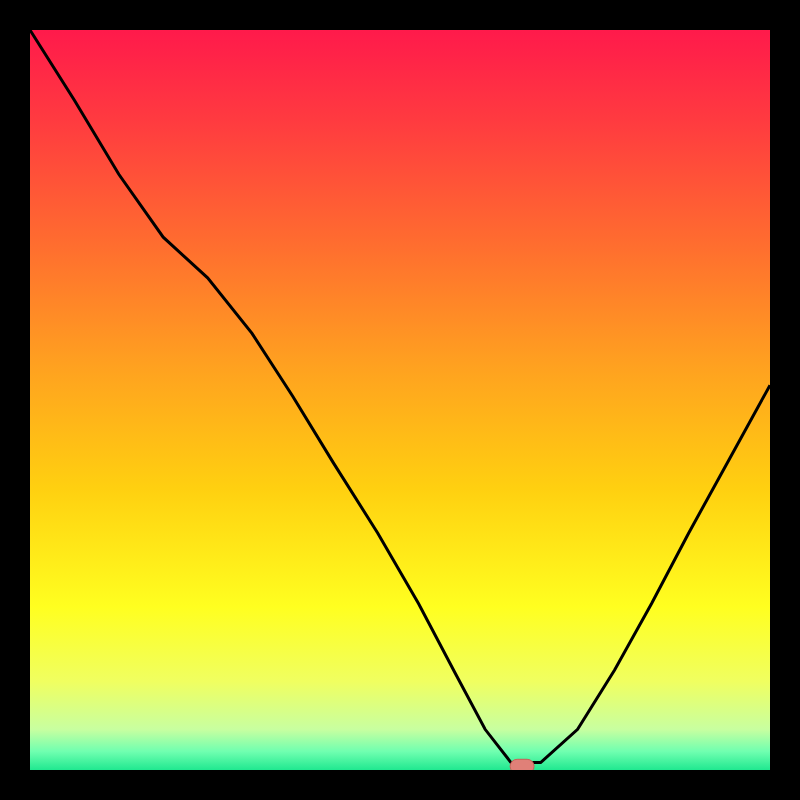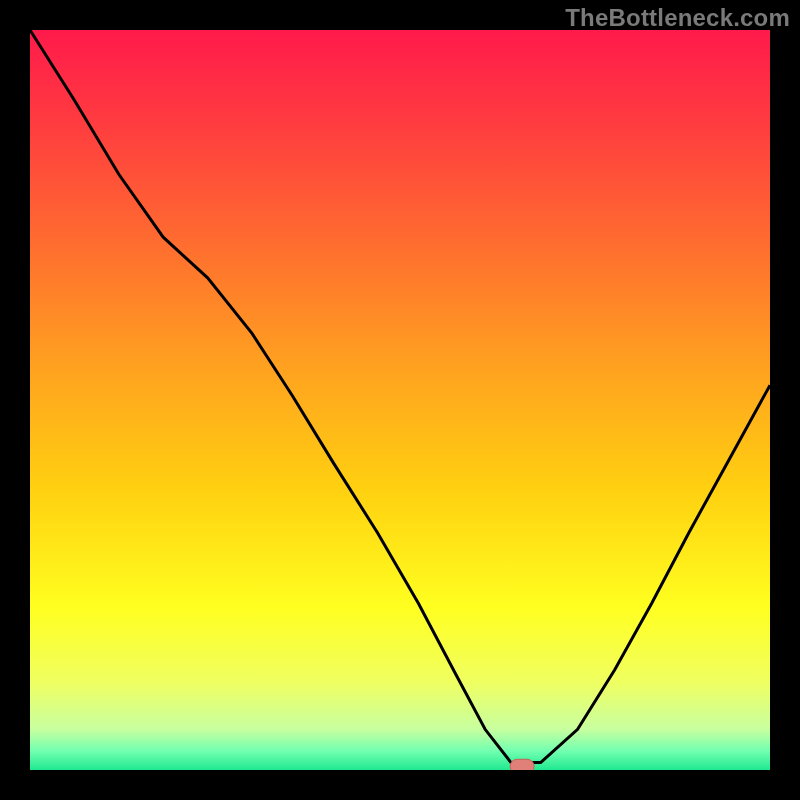--- a/index.html
+++ b/index.html
@@ -30,21 +30,20 @@
     position: absolute;
     left: 0;
     top: 0;
     width: 800px;
     height: 800px;
   }
 </style>
 </head>
 <body>
 <div class="container">
-  <div class="watermark">TheBottleneck.com</div>
 
   <svg class="plot" viewBox="0 0 800 800" preserveAspectRatio="none">
     <defs>
       <linearGradient id="bg-grad" x1="0" y1="0" x2="0" y2="1">
 
       <stop offset="0.0%" stop-color="#ff1a4b"></stop>
           <stop offset="12.0%" stop-color="#ff3a40"></stop>
           <stop offset="28.0%" stop-color="#ff6a30"></stop>
           <stop offset="45.0%" stop-color="#ffa020"></stop>
           <stop offset="62.0%" stop-color="#ffd010"></stop>

